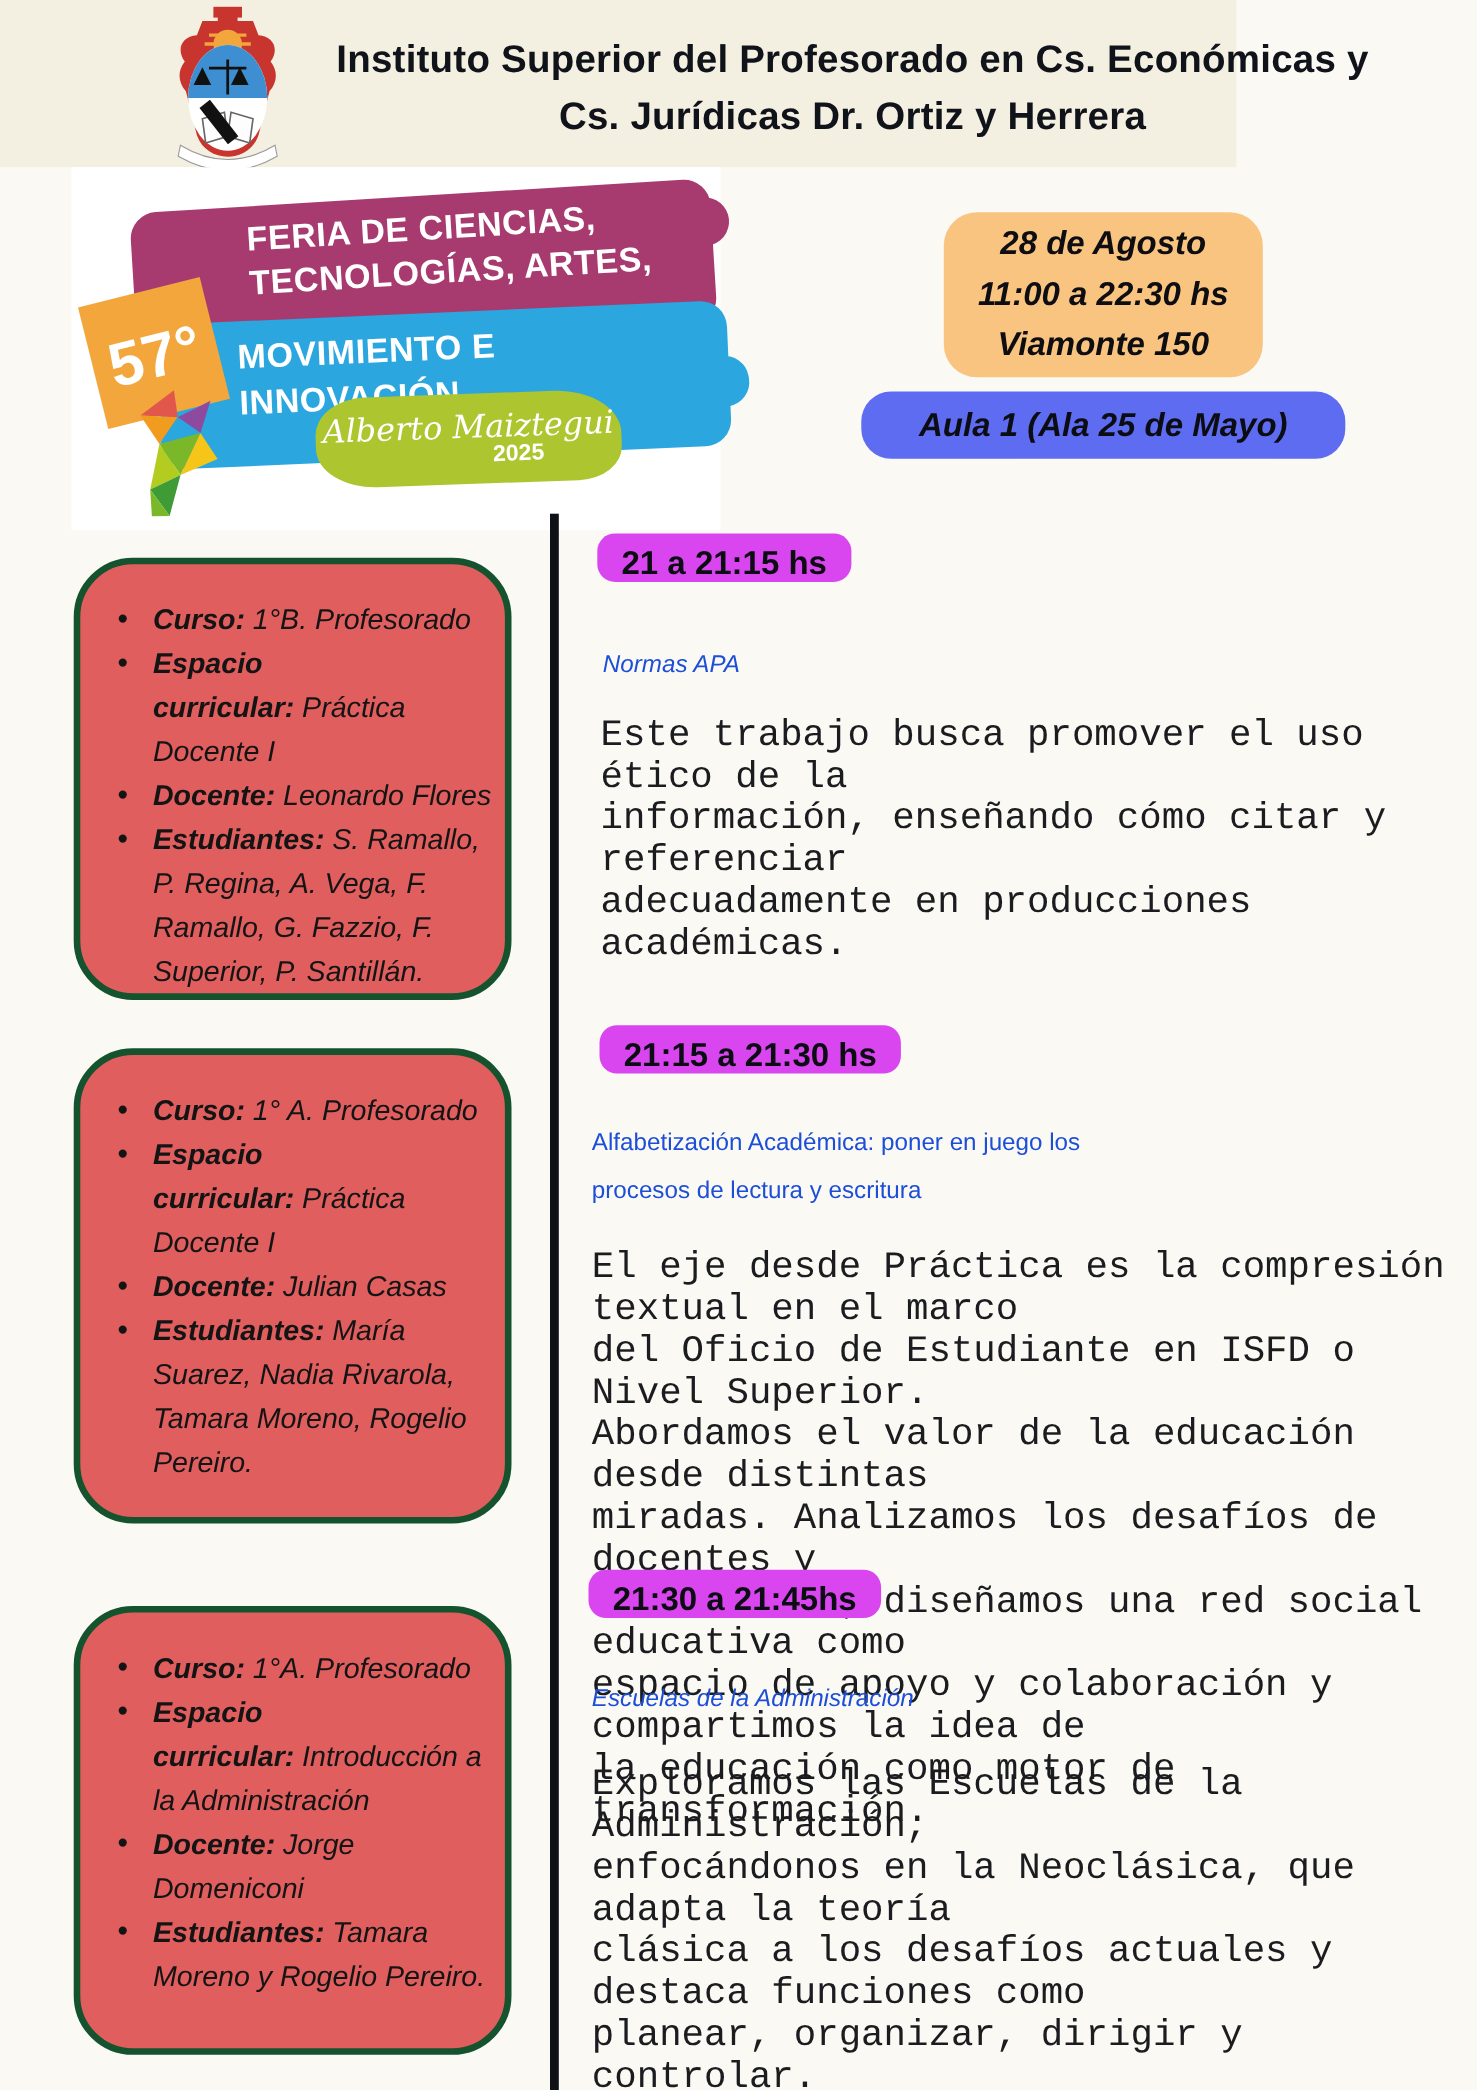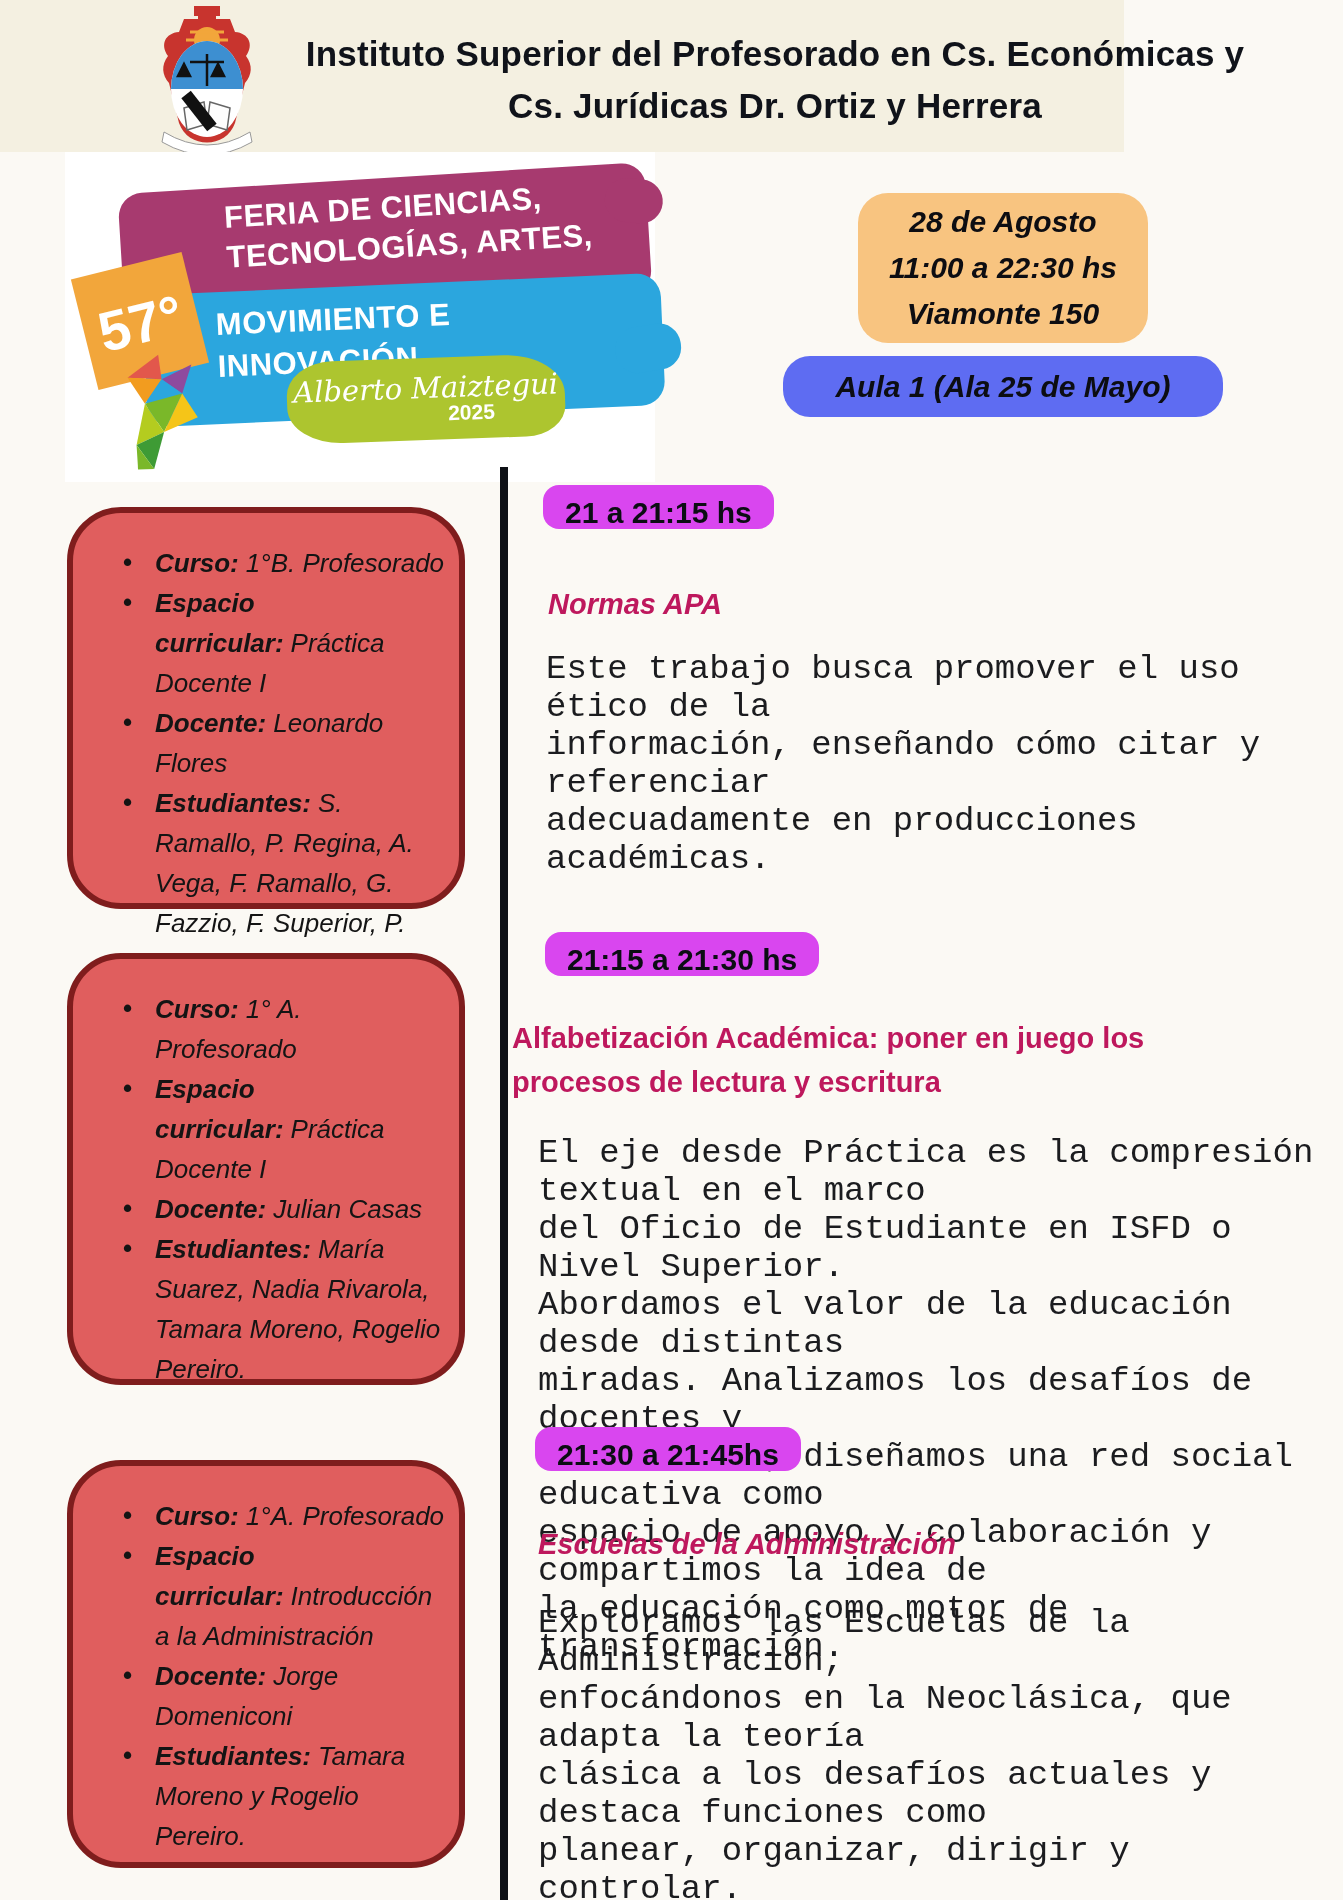--- a/index.html
+++ b/index.html
@@ -41,40 +41,40 @@
       border-radius:30px;display:flex;align-items:center;justify-content:center;text-align:center;
       font-weight:bold;font-style:italic;font-size:30px;line-height:46px;color:#0D0D12;white-space:pre-line;}
   .room-pill{position:absolute;left:783px;top:356px;width:440px;height:61px;background:#5E6CF2;
       border-radius:27px;display:flex;align-items:center;justify-content:center;
       font-weight:bold;font-style:italic;font-size:30px;color:#0C0D12;}
 
   
   .divider{position:absolute;left:500px;top:467px;width:8px;height:1433px;background:#0E1116;}
 
   
-  .card{position:absolute;left:67px;width:398px;background:#E05E5E;border:6px solid #7f1d1d;
-        border-radius:54px;box-sizing:border-box;padding:30px 12px 10px 48px;
+  .card{position:absolute;left:67px;width:398px;background:#E05E5E;border:6px solid #14532d;
+        border-radius:54px;box-sizing:border-box;padding:30px 12px 10px 32px;
         color:#141414;font-style:italic;font-size:26px;line-height:40px;}
   .card ul{margin:0;padding:0;list-style:none;}
   .card li{position:relative;padding-left:34px;}
   .card li::before{content:"\2022";position:absolute;left:2px;top:-1px;font-weight:bold;font-style:normal;}
   .card b{font-weight:bold;margin-right:7px;}
   .card-1{top:507px;height:402px;}
   .card-2{top:953px;height:432px;}
   .card-3{top:1460px;height:408px;}
 
   
   .pill{position:absolute;height:44px;background:#d946ef;border-radius:16px;color:#0B0D13;
         font-weight:bold;font-size:30px;line-height:56px;padding:0 22px;white-space:nowrap;}
   .pill-1{left:543px;top:485px;}
   .pill-2{left:545px;top:932px;}
   .pill-3{left:535px;top:1427px;}
-  .s-title{position:absolute;color:#be185d;font-weight:bold;font-size:29px;line-height:44px;white-space:pre-line;}
+  .s-title{position:absolute;color:#1d4ed8;font-weight:normal;font-size:22px;line-height:44px;white-space:pre-line;}
   .s-title-1{left:548px;top:582px;font-style:italic;}
-  .s-title-2{left:512px;top:1016px;}
+  .s-title-2{left:538px;top:1016px;}
   .s-title-3{left:538px;top:1522px;font-style:italic;}
   .s-par{position:absolute;color:#1B1C1F;font-size:34px;line-height:38px;white-space:pre-line;font-family:Liberation Mono, monospace;}
   .s-par-1{left:546px;top:650px;}
   .s-par-2{left:538px;top:1134px;}
   .s-par-3{left:538px;top:1604px;}
 </style>
 </head>
 <body>
 
 <div class="page">

